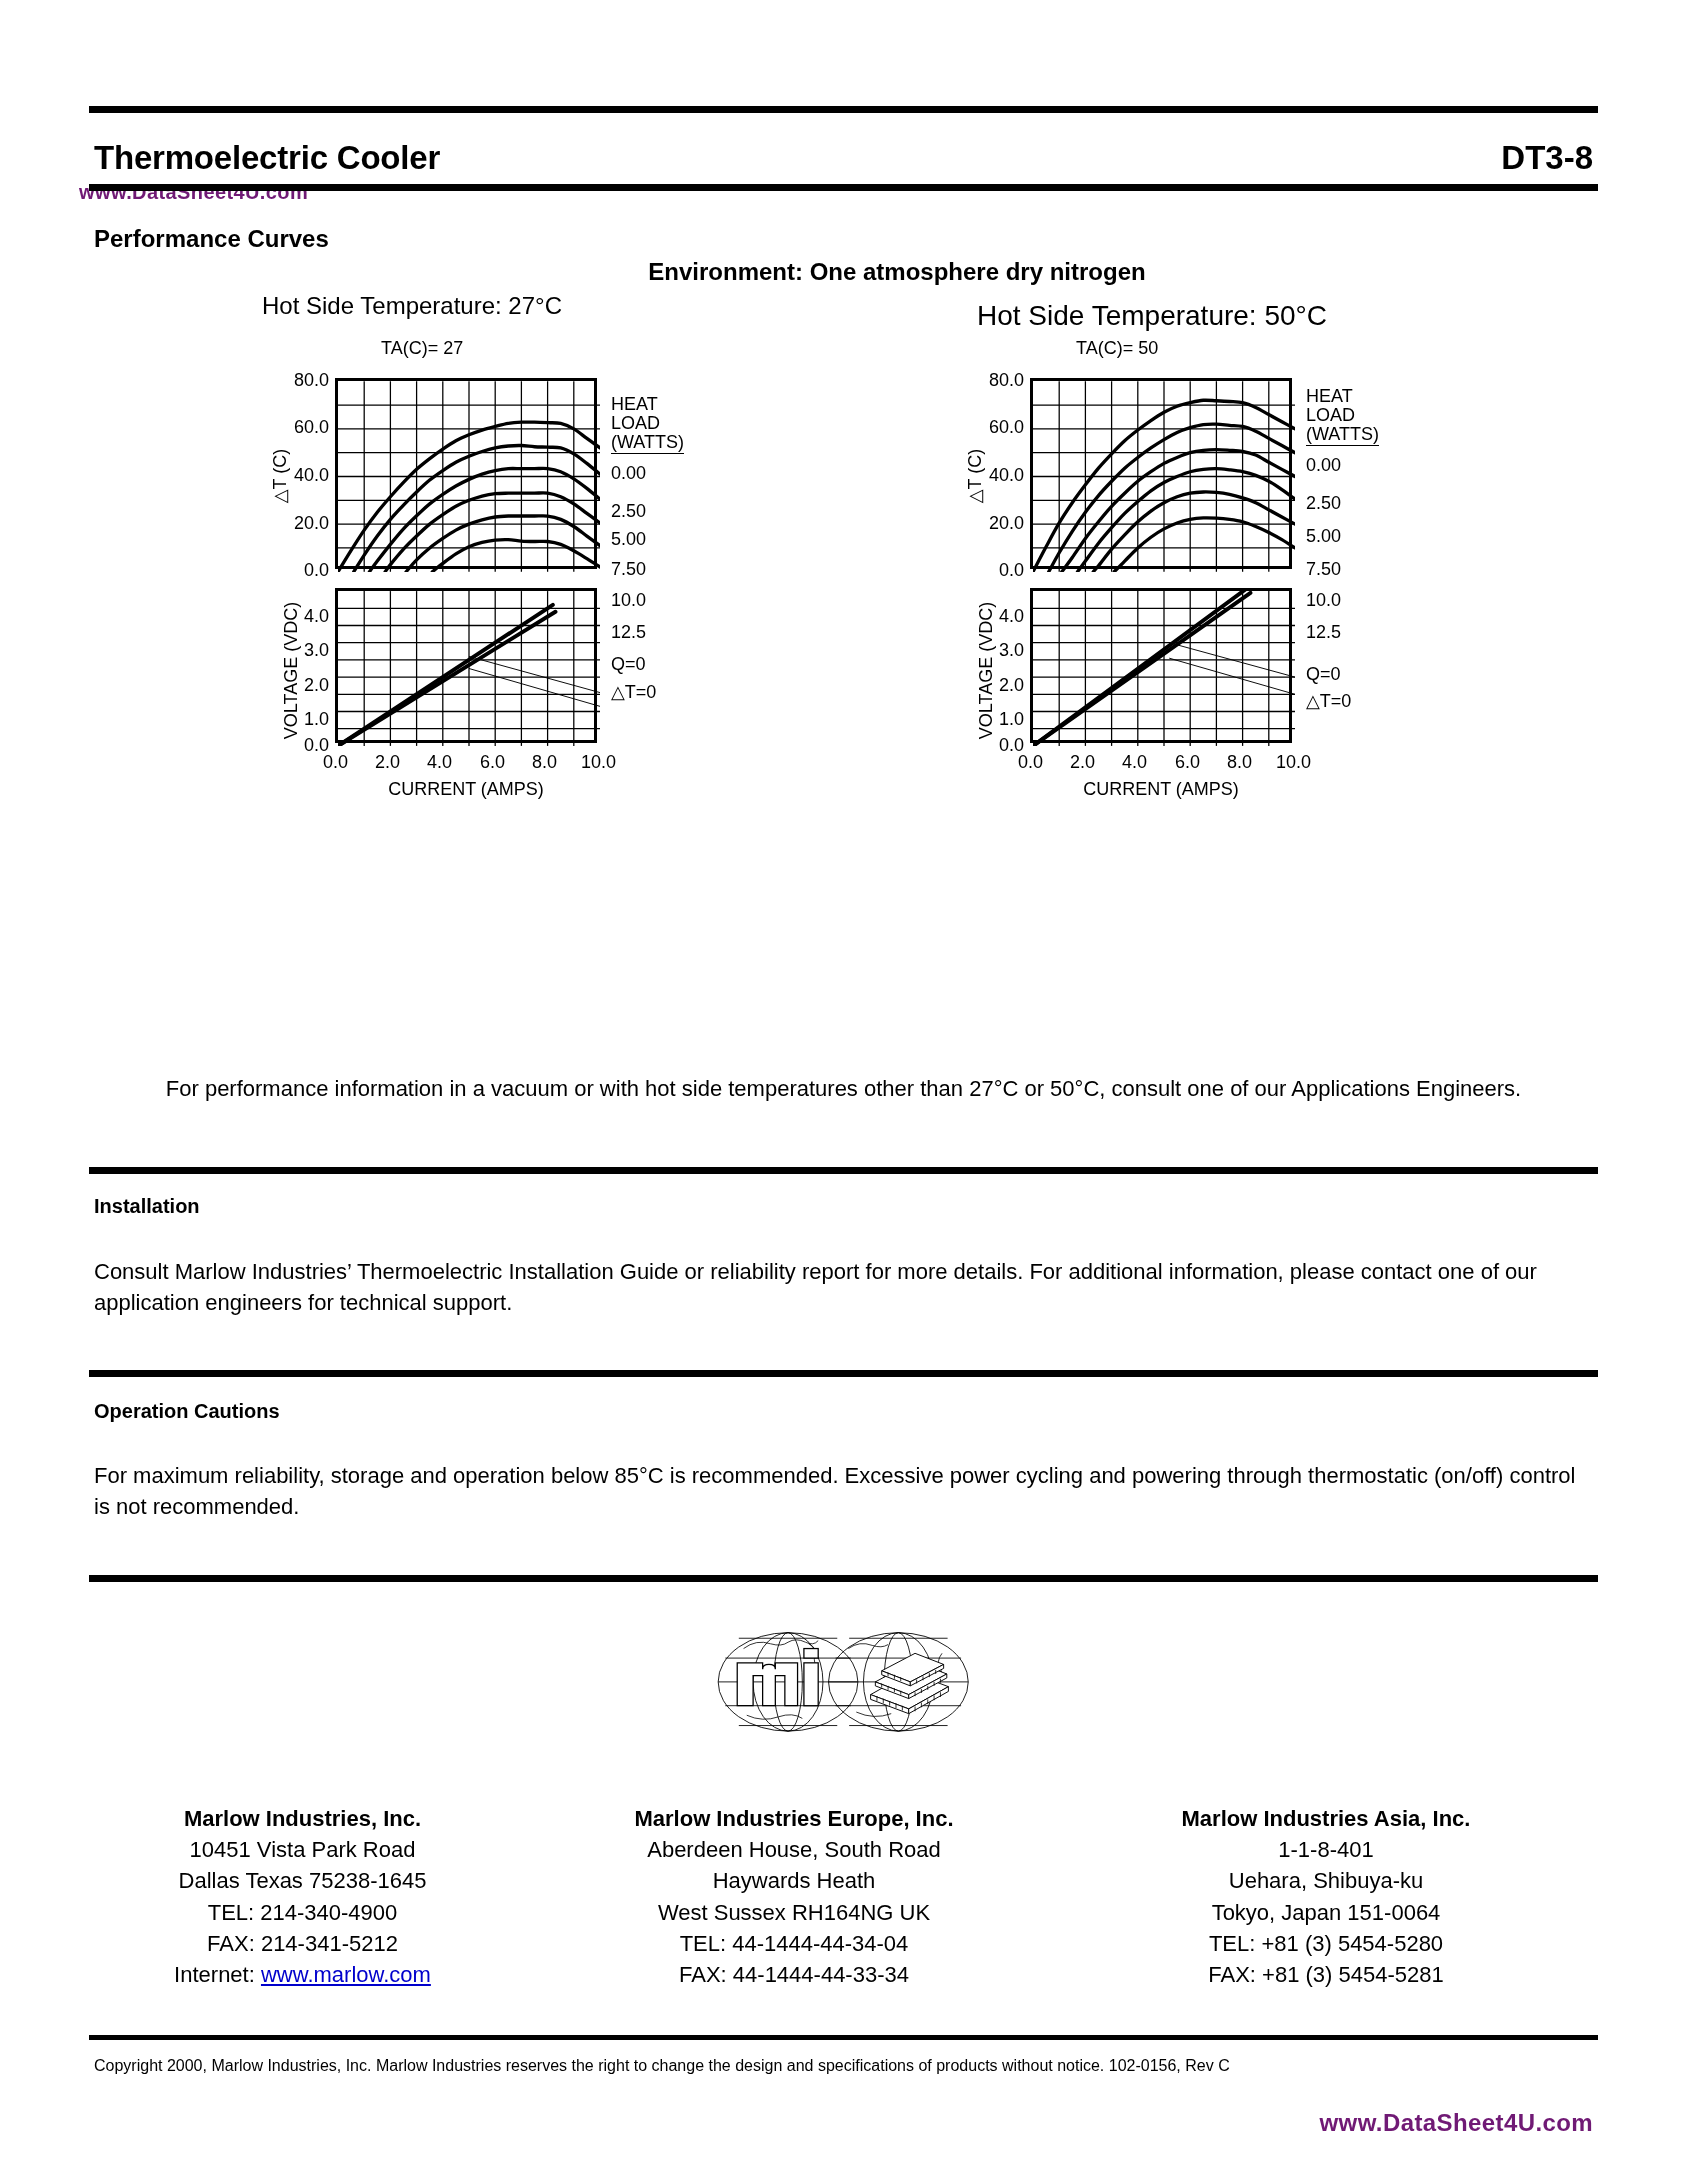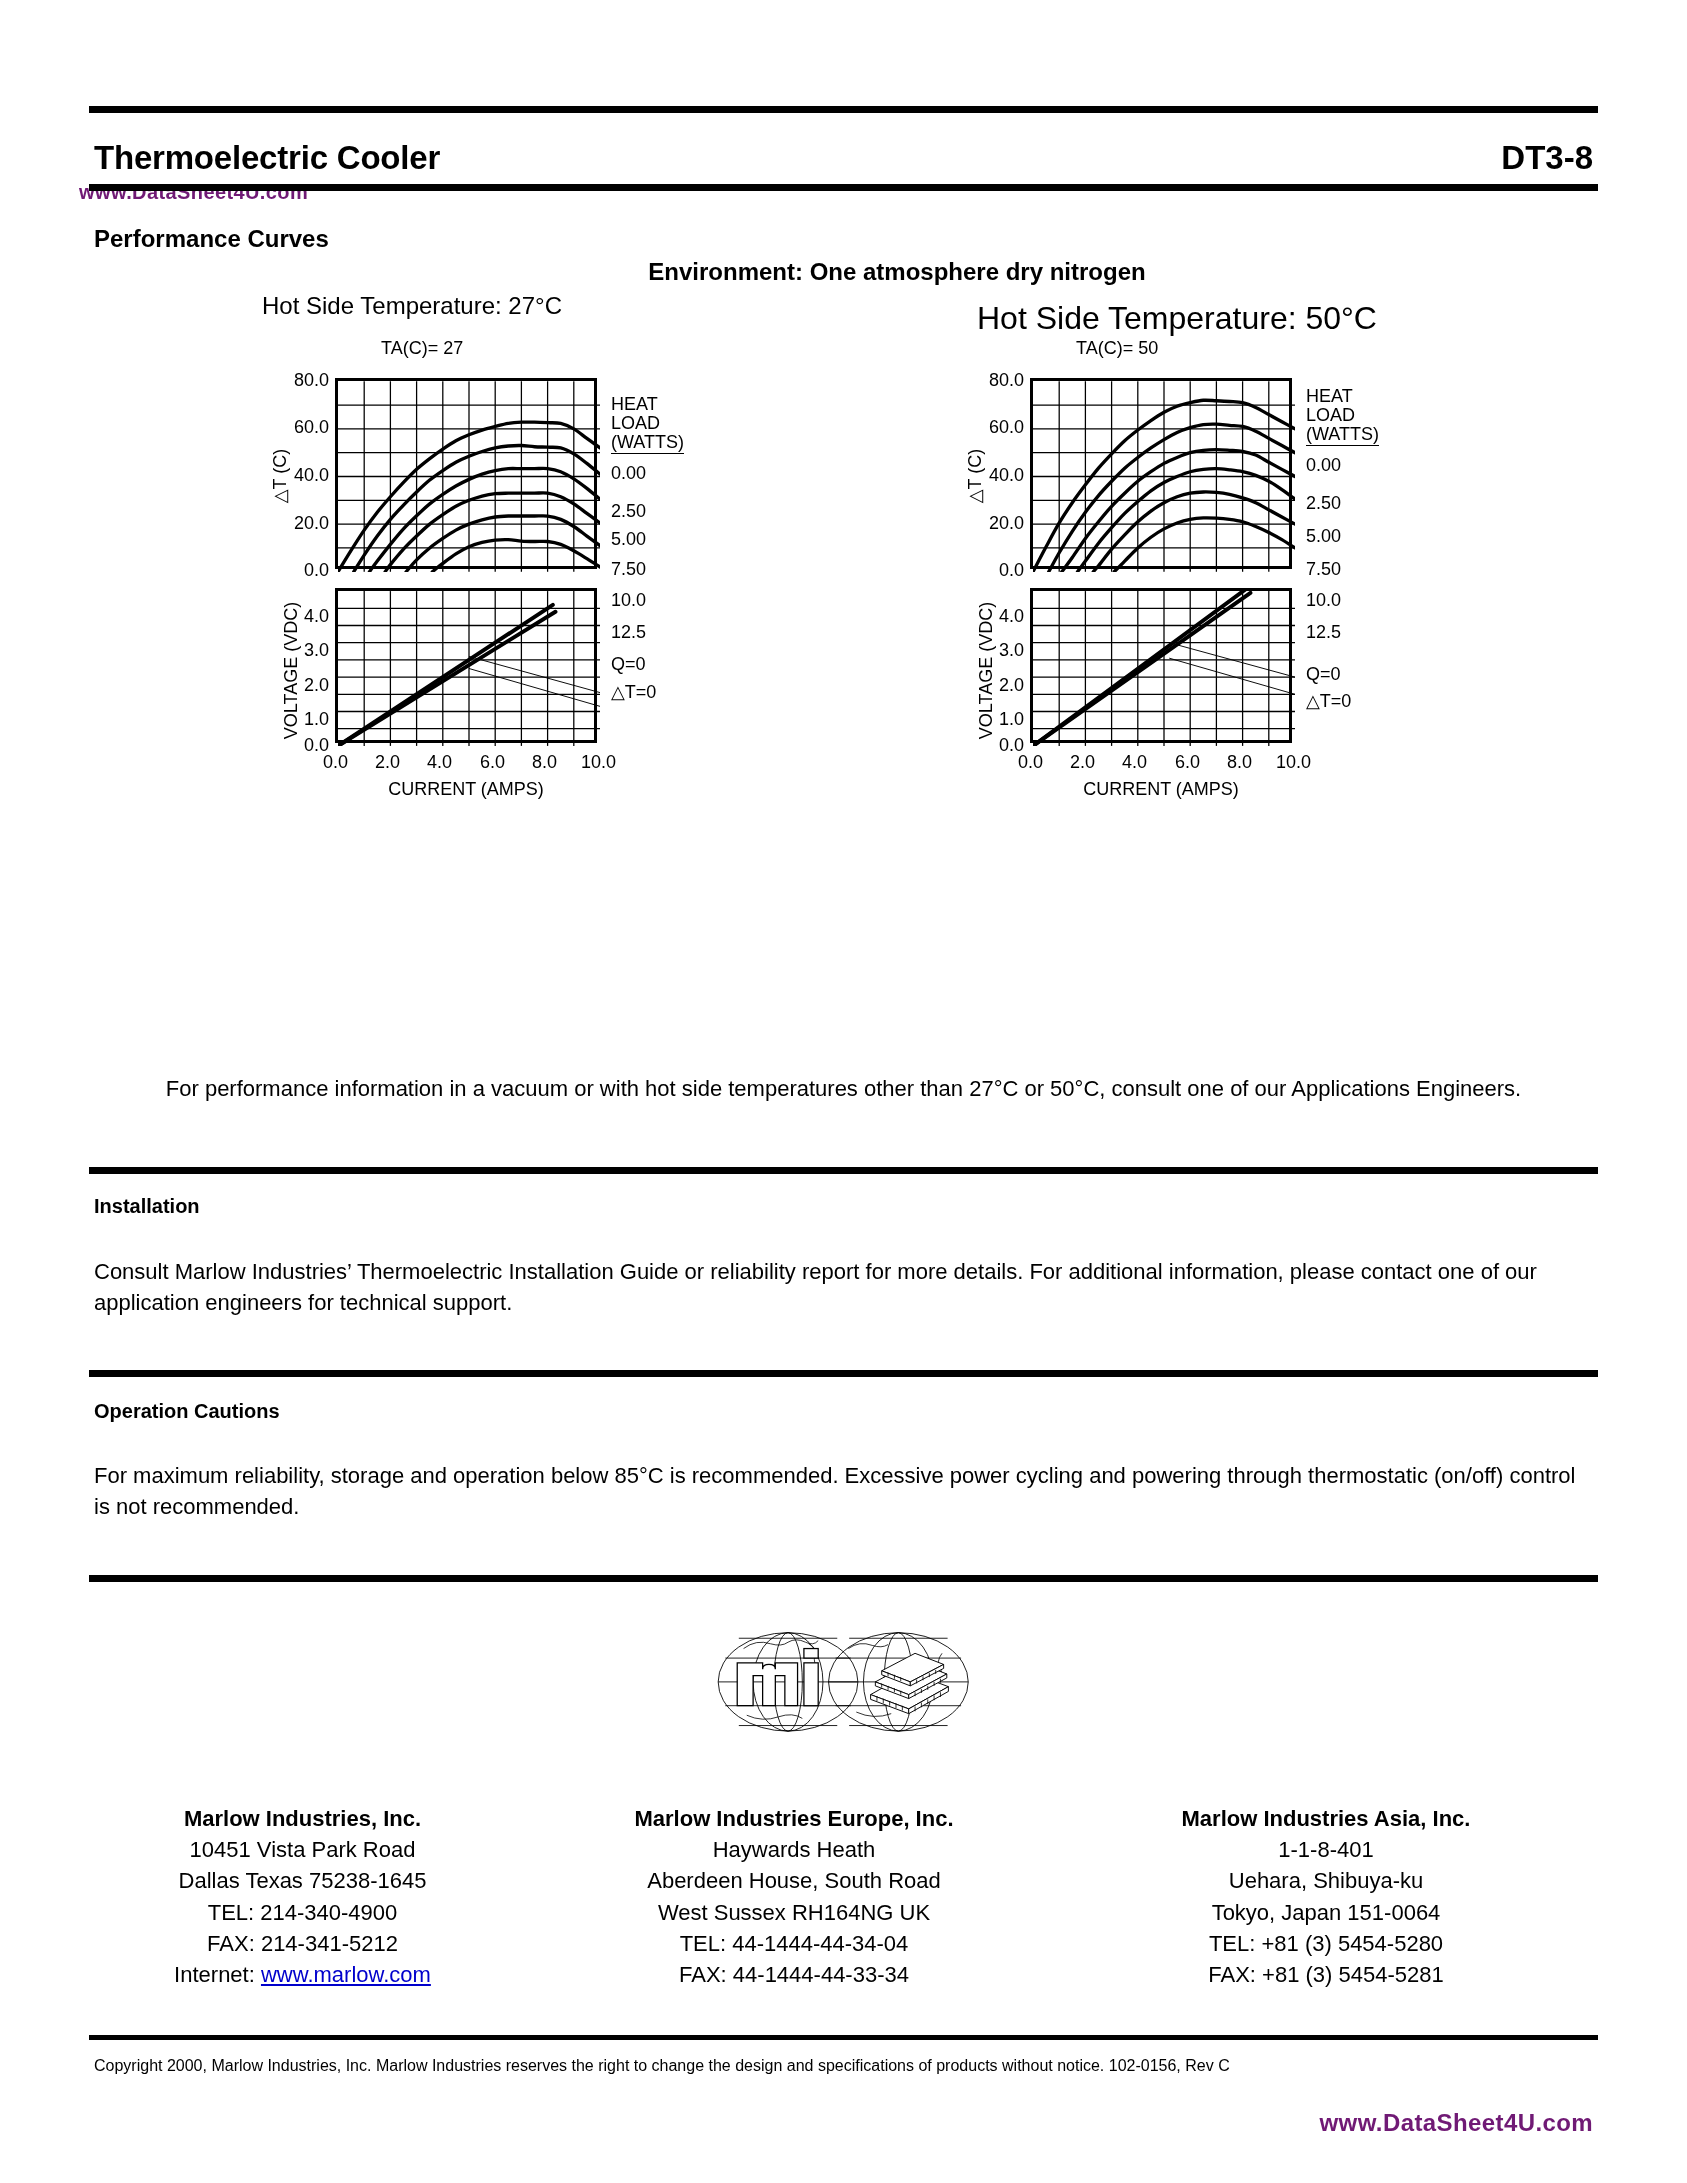--- a/index.html
+++ b/index.html
@@ -22,21 +22,21 @@
   #wm-bottom{right:94px;top:2081px;font-size:24px;letter-spacing:0.4px;}
 
   
   .sec-head{position:absolute;left:94px;font-size:20px;font-weight:bold;}
   .body-par{position:absolute;left:94px;right:103px;font-size:22px;line-height:1.40;}
 
   
   #pc-head{position:absolute;left:94px;top:197px;font-size:24px;font-weight:bold;}
   #env-line{position:absolute;top:230px;left:12px;right:0;text-align:center;font-size:24px;font-weight:bold;padding-left:95px;}
   #hot27{position:absolute;left:262px;top:264px;font-size:24px;}
-  #hot50{position:absolute;left:977px;top:272px;font-size:32px;}
+  #hot50{position:absolute;left:977px;top:272px;font-size:28px;}
 
   .chartblock{position:absolute;top:310px;}
   #chart-left{left:262px;}
   #chart-right{left:957px;}
 
   .ta-label{position:absolute;top:0;font-size:18px;white-space:nowrap;}
 
   .plotbox{position:absolute;border:3.2px solid #000;box-sizing:border-box;background:#fff;}
   .gridsvg{position:absolute;left:0;top:0;}
 
@@ -379,22 +379,22 @@
     <span class="ln">10451 Vista Park Road</span>
     <span class="ln">Dallas Texas 75238-1645</span>
     <span class="ln">TEL: 214-340-4900</span>
     <span class="ln">FAX: 214-341-5212</span>
     <span class="ln"><span>Internet:</span>
       <a class="weblink" href="#">www.marlow.com</a></span>
   </div>
 
   <div class="contact" id="contact-1">
     <span class="nm">Marlow Industries Europe, Inc.</span>
+    <span class="ln">Aberdeen House, South Road</span>
     <span class="ln">Haywards Heath</span>
-    <span class="ln">Aberdeen House, South Road</span>
     <span class="ln">West Sussex RH164NG UK</span>
     <span class="ln">TEL: 44-1444-44-34-04</span>
     <span class="ln">FAX: 44-1444-44-33-34</span>
   </div>
 
   <div class="contact" id="contact-2">
     <span class="nm">Marlow Industries Asia, Inc.</span>
     <span class="ln">1-1-8-401</span>
     <span class="ln">Uehara, Shibuya-ku</span>
     <span class="ln">Tokyo, Japan 151-0064</span>

